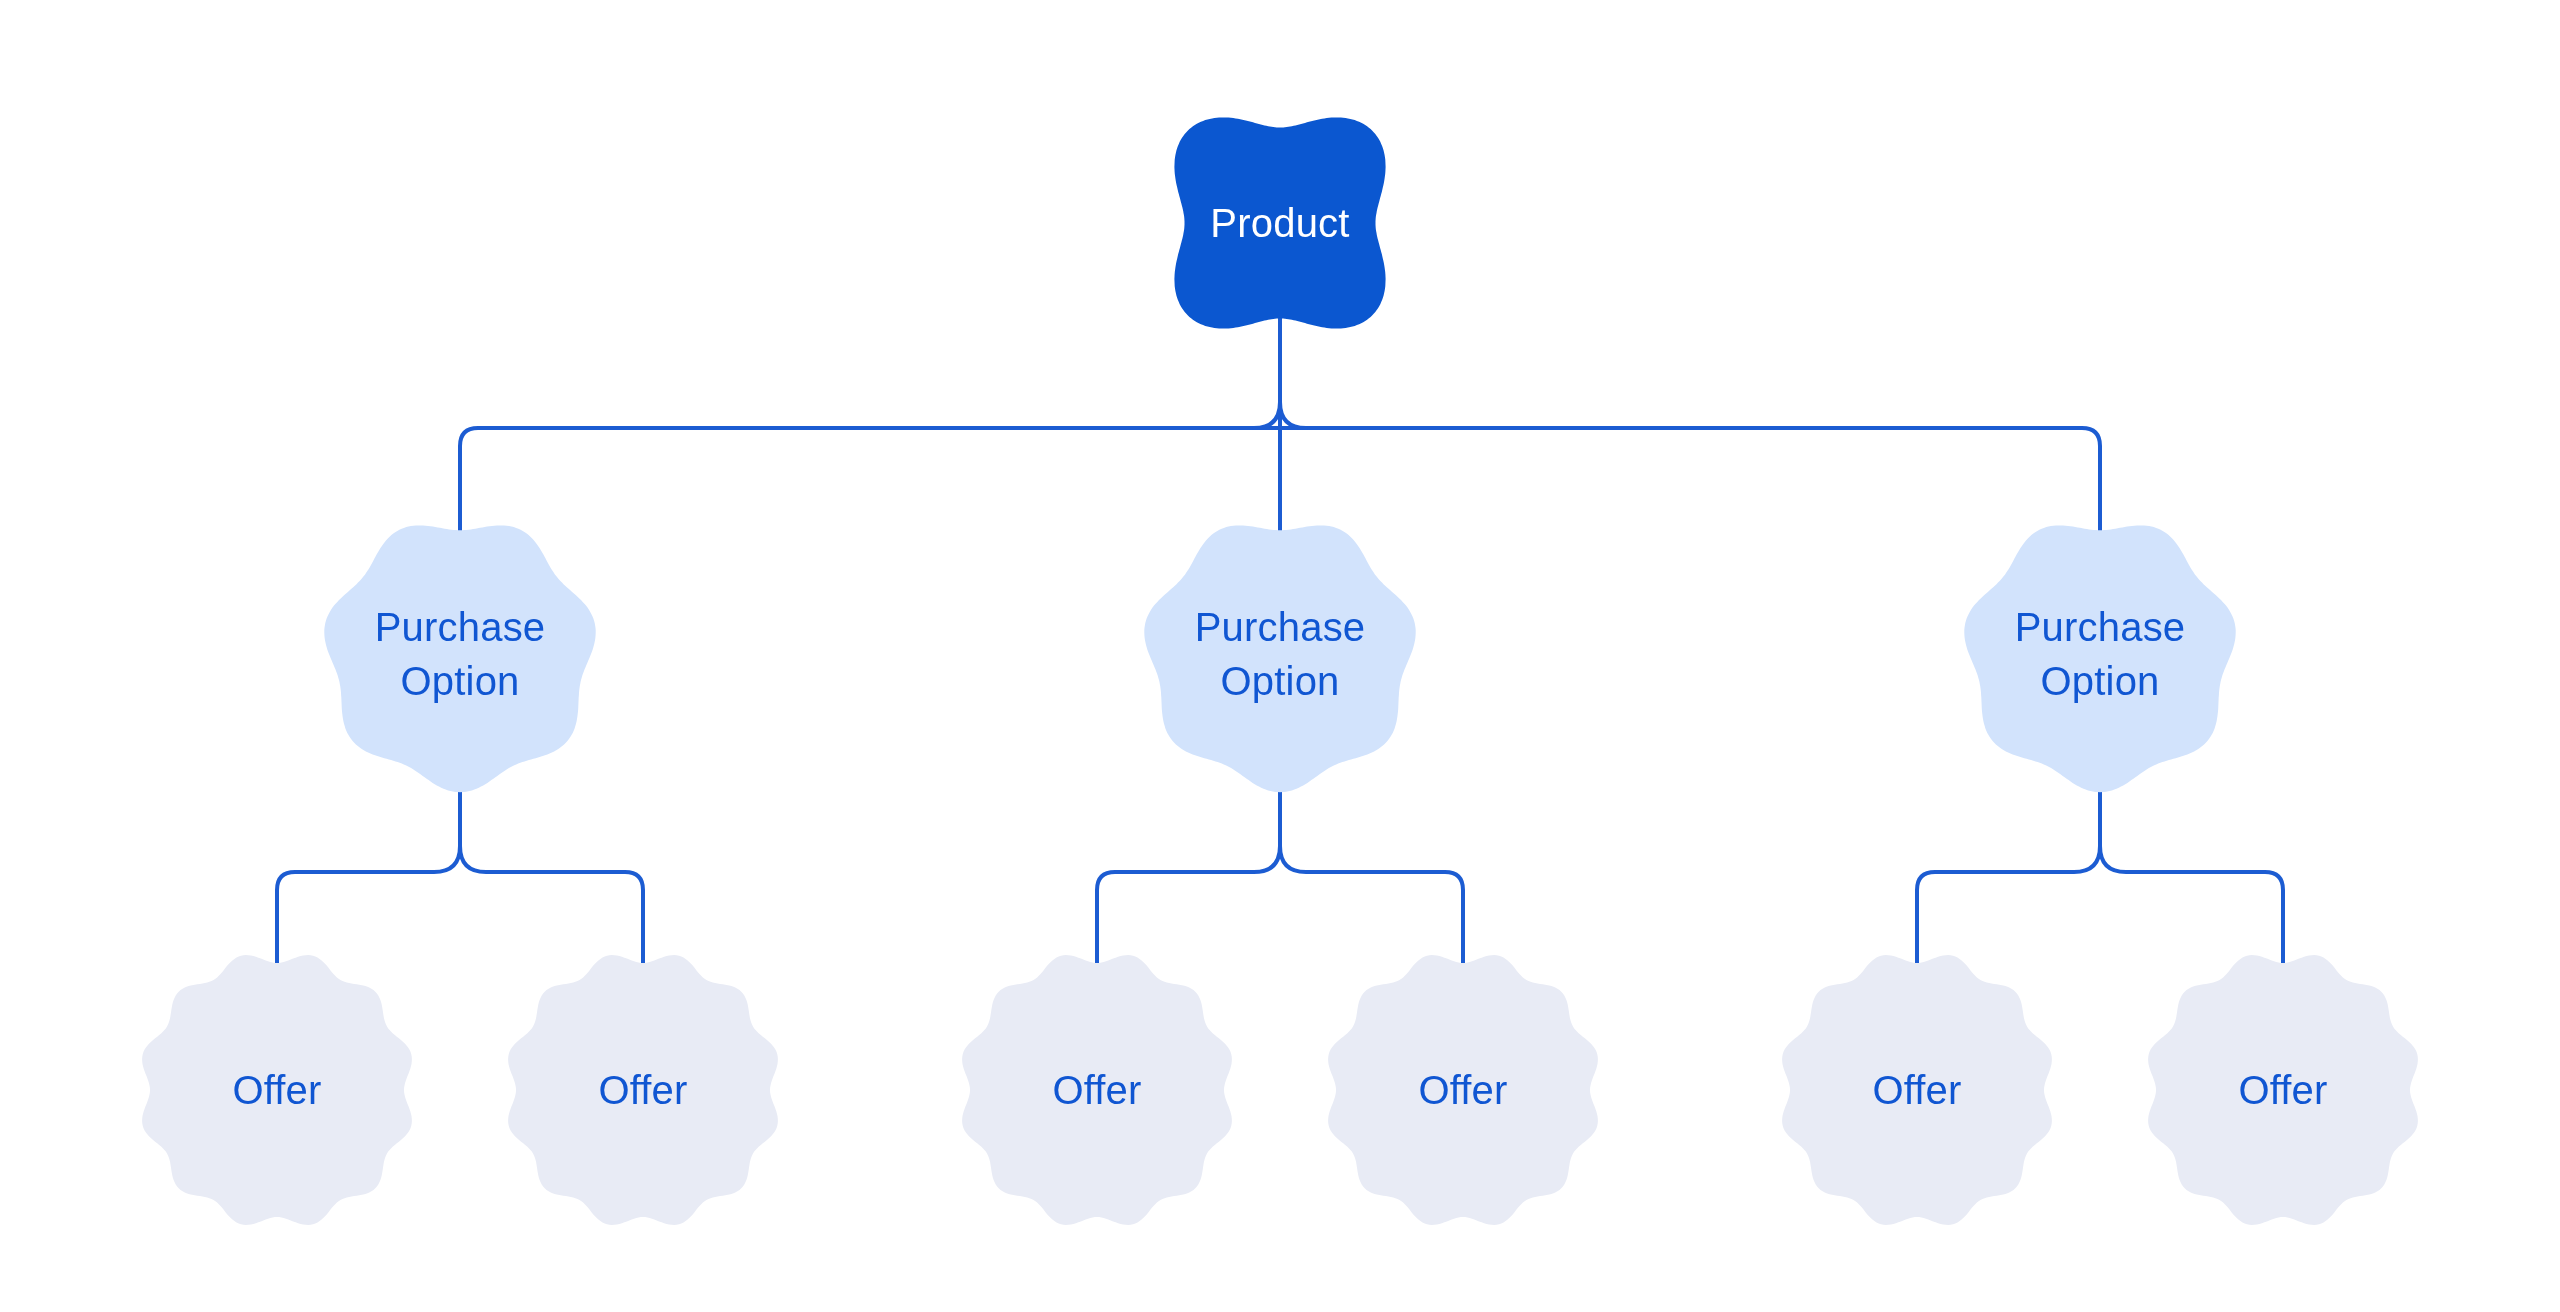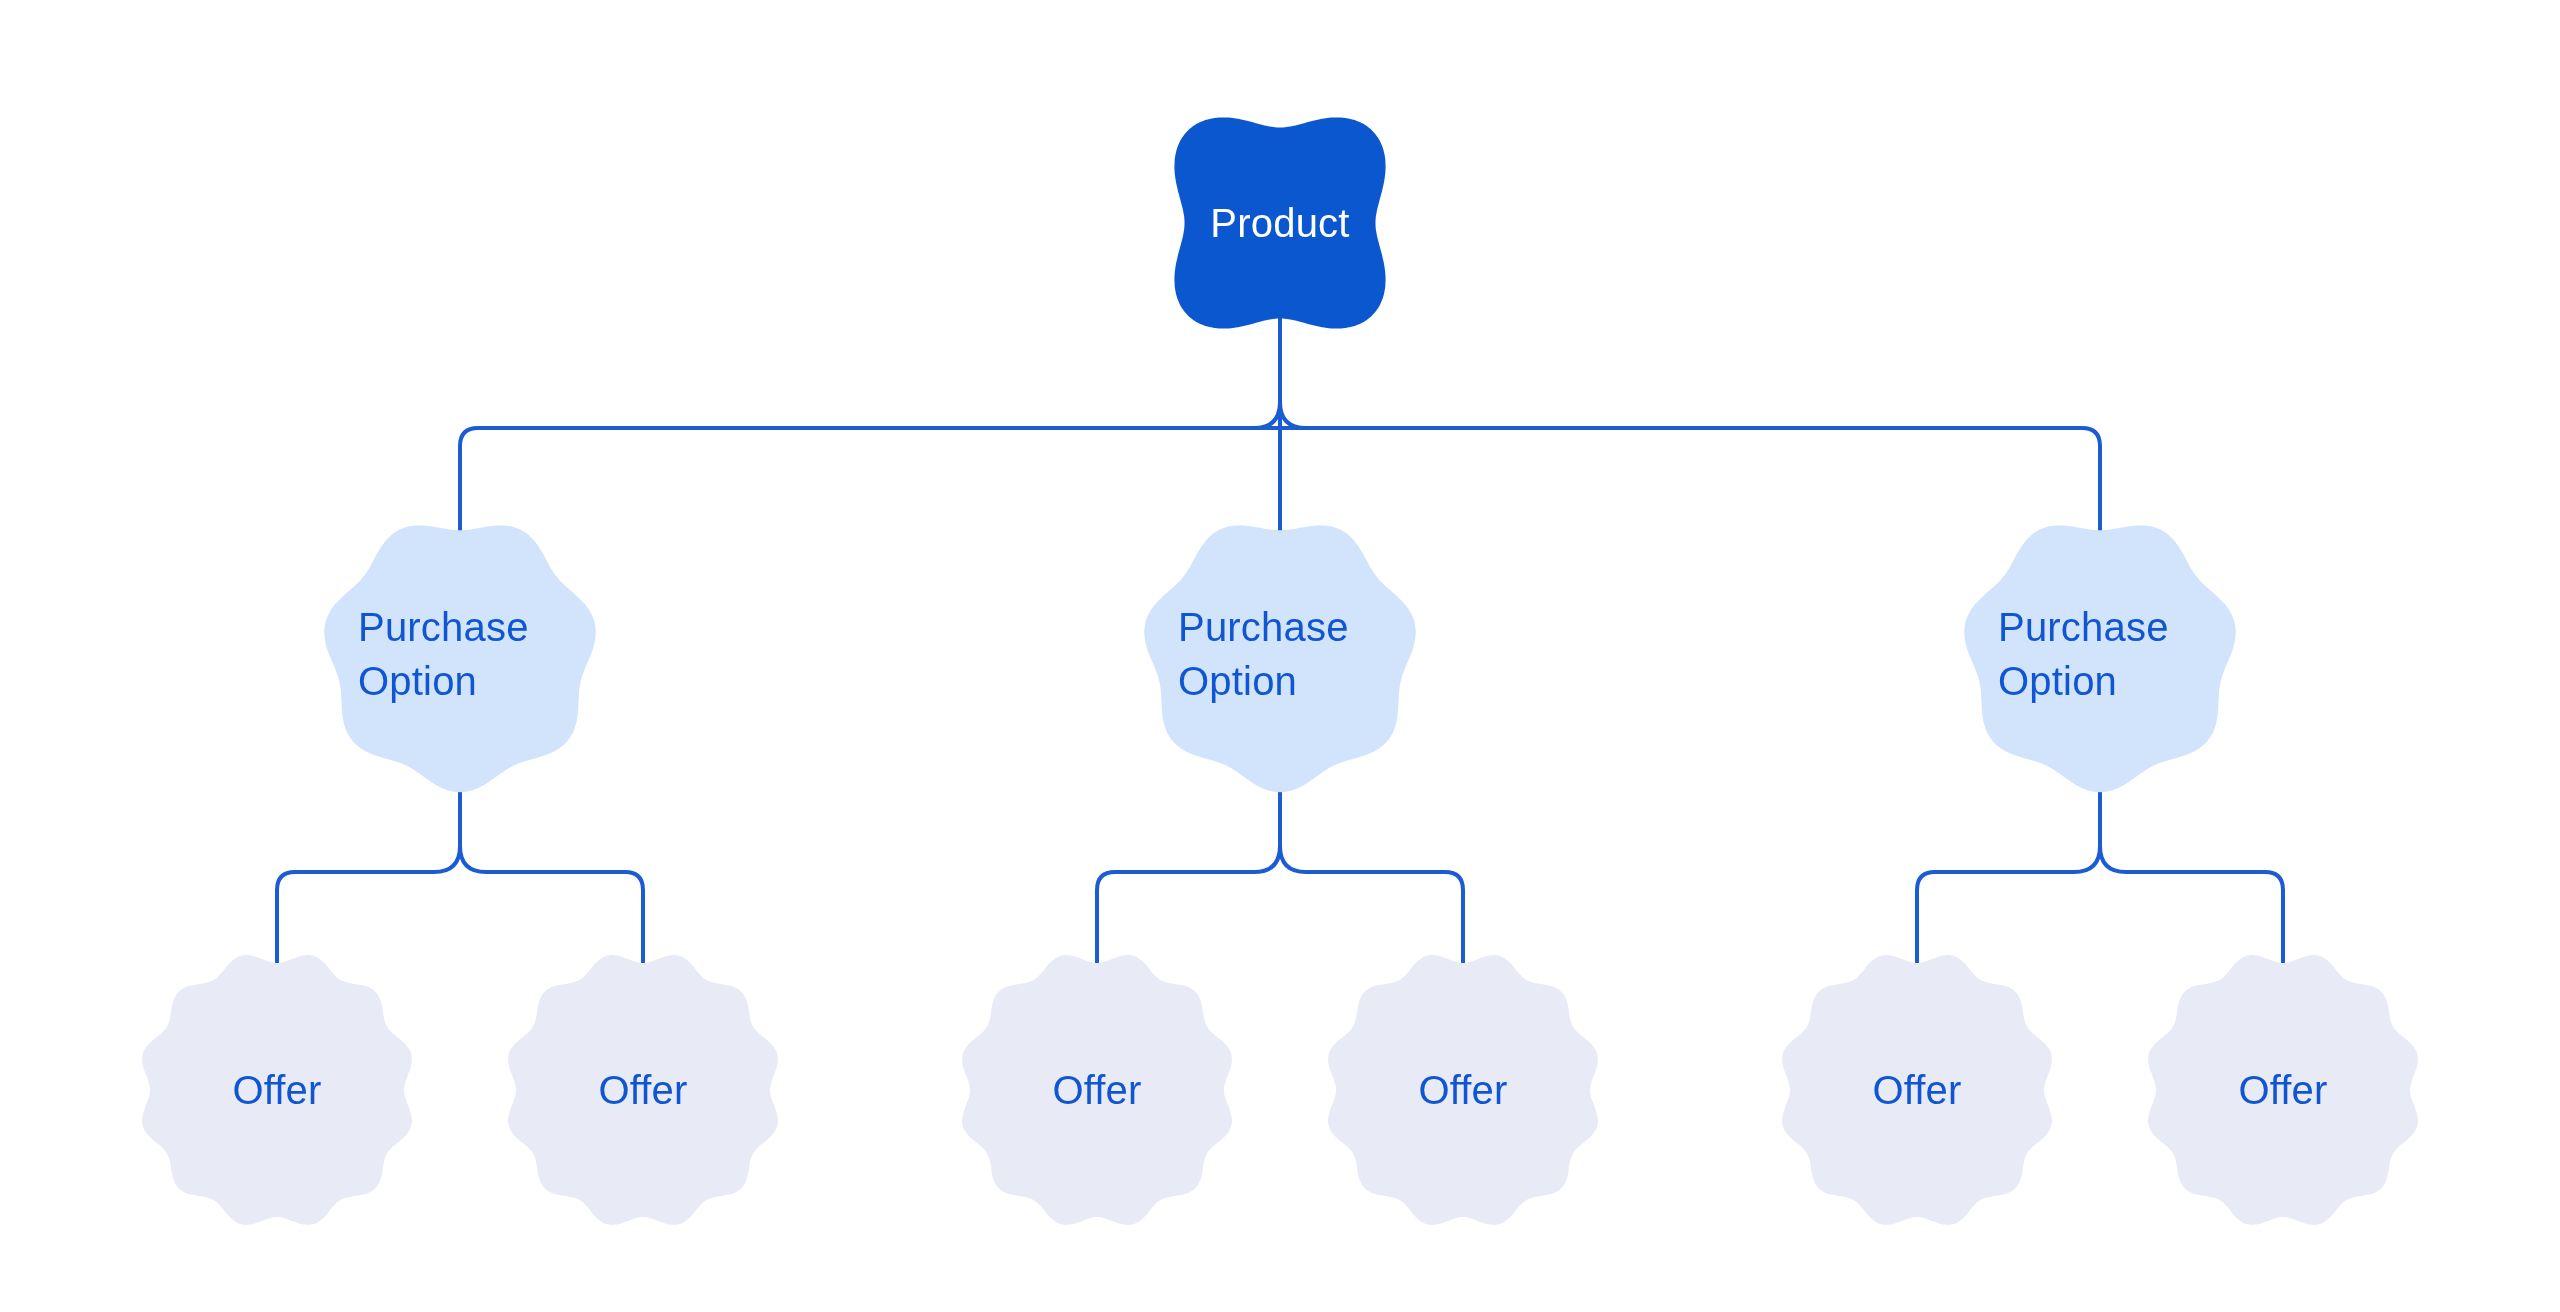--- a/index.html
+++ b/index.html
@@ -38,21 +38,21 @@
     width: 100%;
     height: 100%;
     display: block;
   }
   .node .label {
     position: absolute;
     inset: 0;
     display: flex;
     align-items: center;
     justify-content: center;
-    text-align: left;
+    text-align: center;
     font-size: 40px;
     font-weight: 500;
     line-height: 1.35;
     letter-spacing: 0.2px;
     color: var(--c-label_text, #1056d2);
     padding: 0 38px;
     box-sizing: border-box;
   }
   .node.product { width: 264px; height: 264px; }
   .node.product .blob { fill: var(--c-product_fill, #0b57d0); }

